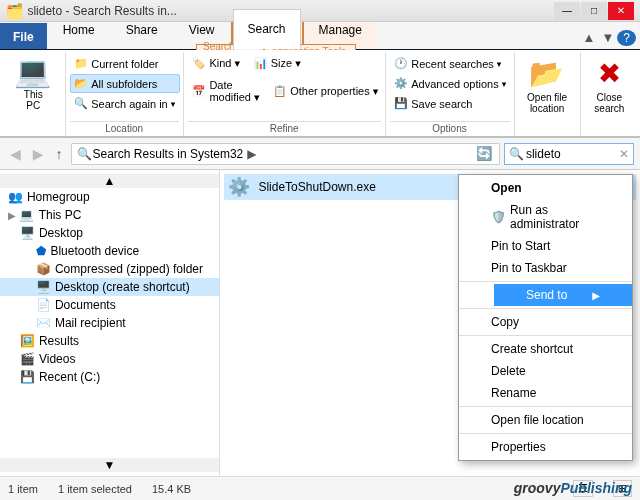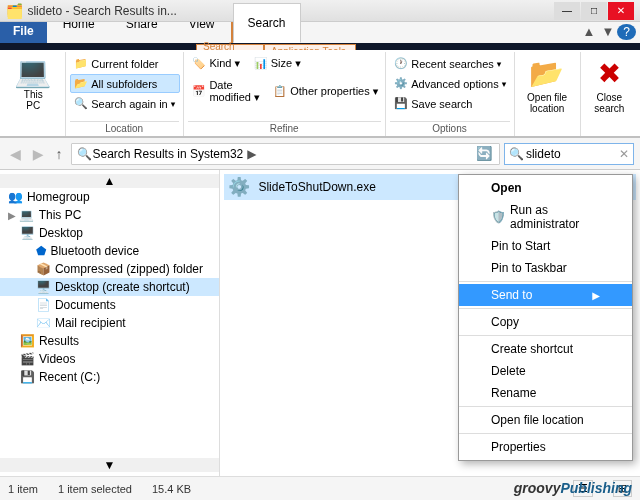--- a/index.html
+++ b/index.html
@@ -20,21 +20,21 @@
       background: #ddd; display: flex; align-items: center; justify-content: center;
     }
     #title-bar .win-btn.close { background: #e81123; color: white; }
 
     
     #ribbon-tabs {
       background: #f5f5f5;
       height: 28px;
       display: flex;
       align-items: flex-end;
-      border-bottom: 7px solid #0f172a;
+      border-bottom: 1px solid #0f172a;
       padding-left: 0;
     }
     .ribbon-tab {
       padding: 19px 14px;
       font-size: 12px;
       cursor: pointer;
       border: 1px solid transparent;
       border-bottom: none;
       margin-right: 1px;
       height: 26px;
@@ -240,20 +240,25 @@
   <div class="ribbon-tab">
     <span>View</span>
   </div>
 
   <div style="display:flex; border-left: 2px solid #d4823c;">
     <div class="ribbon-tab search-active active" style="background:white;">
       <span>Search</span>
     </div>
   </div>
 
+  <div style="display:flex; border-left: 2px solid #d4823c;">
+    <div class="ribbon-tab" style="background:#fdf0e8;">
+      <span>Manage</span>
+    </div>
+  </div>
 
   <div style="flex:1; display:flex; justify-content:flex-end; align-items:flex-end; padding-right:4px; padding-bottom:3px;">
     <button style="background:none; border:none; cursor:pointer; font-size:13px; color:#555; padding:1px 3px;">▲</button>
     <button style="background:none; border:none; cursor:pointer; font-size:13px; color:#555; padding:1px 3px;">▼</button>
     <button style="background:#1e6bb8; border:none; cursor:pointer; font-size:12px; color:white; padding:1px 6px; border-radius:50%;">?</button>
   </div>
 </div>
 
 <div id="ribbon" style="background:white; height:88px; border-bottom:2px solid #c0c0c0; display:flex; align-items:stretch; padding:2px 2px 0 2px;">
 
@@ -460,21 +465,21 @@
         <span style="font-size:12px;">🛡️</span>
         <span>Run as administrator</span>
       </div>
       <div class="ctx-item">
         <span>Pin to Start</span>
       </div>
       <div class="ctx-item">
         <span>Pin to Taskbar</span>
       </div>
       <div class="ctx-separator"></div>
-      <div class="ctx-item" style="background:#3399ff; color:white;">
+      <div class="ctx-item" style="background:#3399ff; color:white;margin-left:35px;">
         <span>Send to</span>
         <span class="ctx-arrow">▶</span>
       </div>
       <div class="ctx-separator"></div>
       <div class="ctx-item">
         <span>Copy</span>
       </div>
       <div class="ctx-separator"></div>
       <div class="ctx-item">
         <span>Create shortcut</span>

